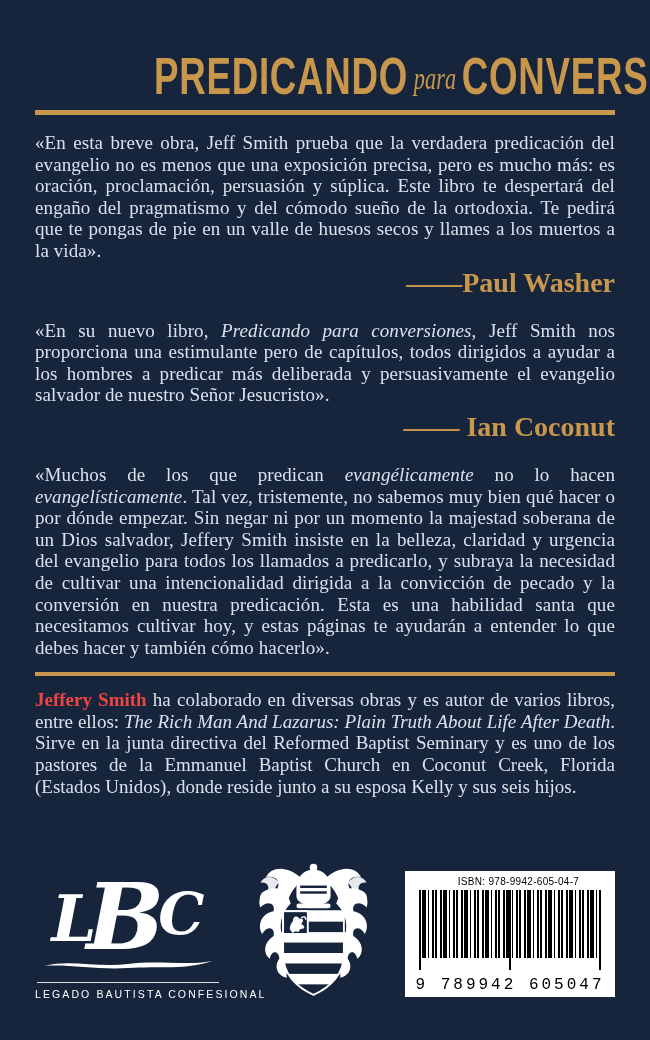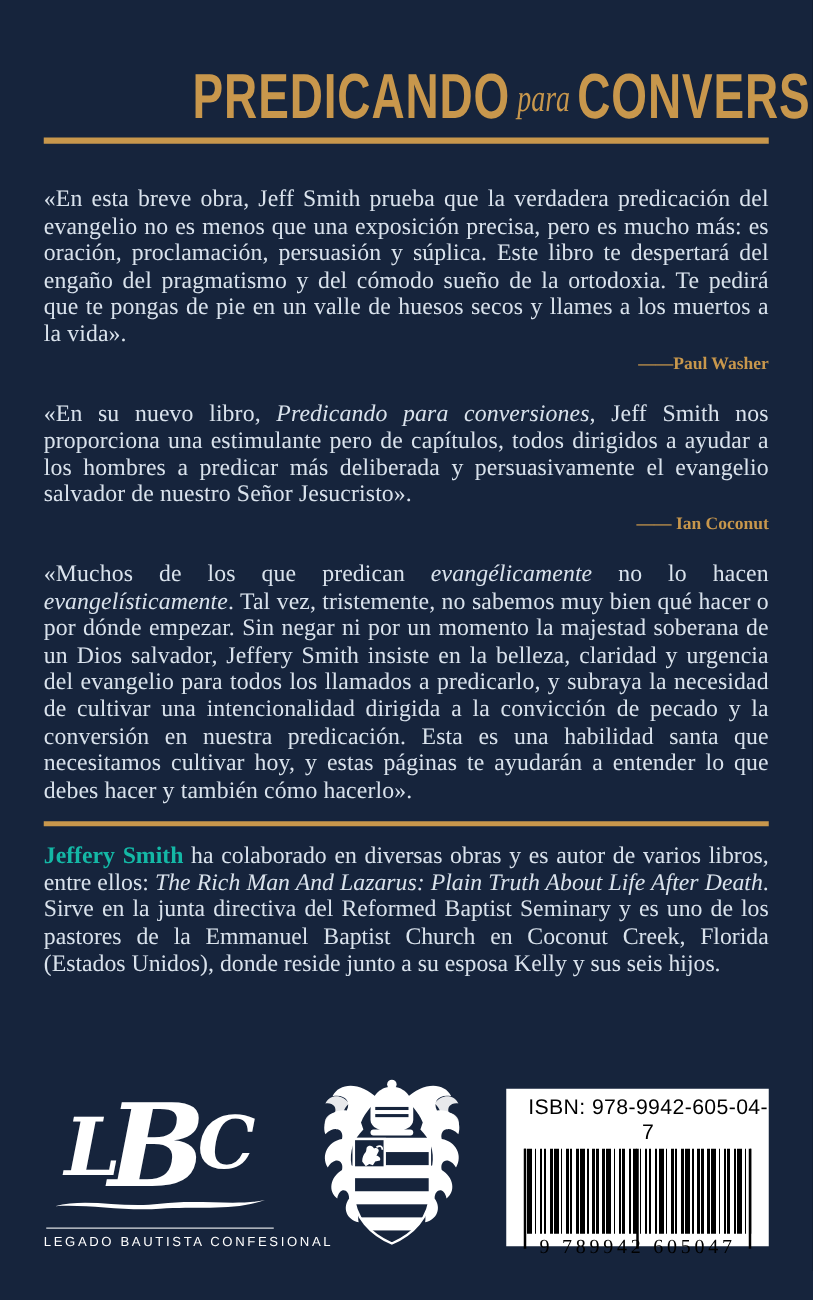--- a/index.html
+++ b/index.html
@@ -38,31 +38,31 @@
   }
   .title-rule { height:5px; background:#C8974C; margin-top:8px; }
 
   
   .quote {
     font-size:19px; line-height:21.6px;
     text-align:justify;
     margin:0;
     letter-spacing:0.1px;
   }
-  .q1 { margin-top:34px; }
+  .q1 { margin-top:17px; }
   .q2, .q3 { margin-top:21px; }
   .attr {
     text-align:right;
     font-weight:bold;
     color:#C8974C;
-    font-size:14px;
+    font-size:28px;
     margin:5px 0 0;
   }
   .it { font-style:italic;margin-top:16px; }
-  .gold { color:#14b8a6; font-weight:bold; }
+  .gold { color:#ef4444; font-weight:bold; }
 
   
   .bio-rule { height:4px; background:#C8974C; margin-top:14px; }
   .bio {
     font-size:19px; line-height:21.6px;
     text-align:justify;
     margin:13px 0 0;
   }
 
   
@@ -91,41 +91,41 @@
 
   
   .barcode{
     width:210px; height:126px;
     background:#fff; color:#000;
     font-family:"Liberation Sans", sans-serif;
     text-align:center;
     box-sizing:border-box;
     padding-top:5px;
   }
-  .isbn{ font-size:17px; letter-spacing:0.3px;margin-left:17px; }
+  .isbn{ font-size:10px; letter-spacing:0.3px;margin-left:17px; }
   .bars{
     position:relative;
     height:68px;
     margin:3px 14px 0;
     background:repeating-linear-gradient(90deg,
       #000 0 2px,  #fff 2px 3px,
       #000 3px 7px, #fff 7px 9px,
       #000 9px 10px, #fff 10px 13px,
       #000 13px 15px, #fff 15px 16px,
       #000 16px 18px, #fff 18px 21px);
   }
   .guard{ position:absolute; top:0; width:2px; height:80px; background:#000; }
   .guard.g-left{ left:0; }
   .guard.g-mid{ left:50%; margin-left:-1px; }
   .guard.g-right{ right:0; }
   .digits{
     position:relative;
     font-size:16px; letter-spacing:3px;
-    margin-top:2px;
-    font-family:Liberation Serif, serif;
+    margin-top:18px;
+    font-family:Liberation Mono, monospace;
   }
 </style>
 </head>
 <body>
 
 <div class="page">
 
   <div class="title">
     <span class="title-inner">
       <span>PREDICANDO</span><span class="title-connector">para</span><span>CONVERSIONES</span>

